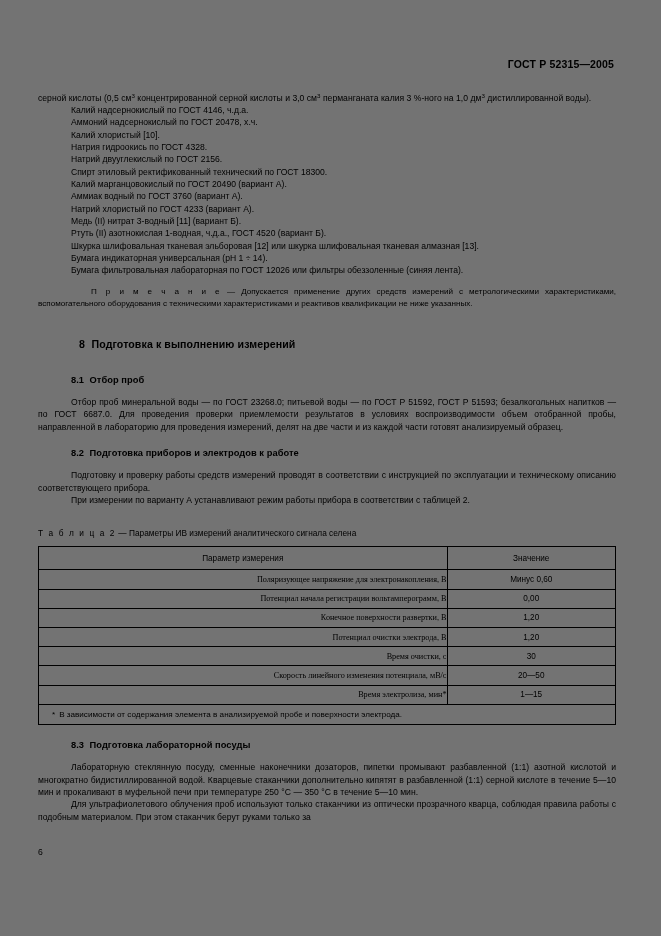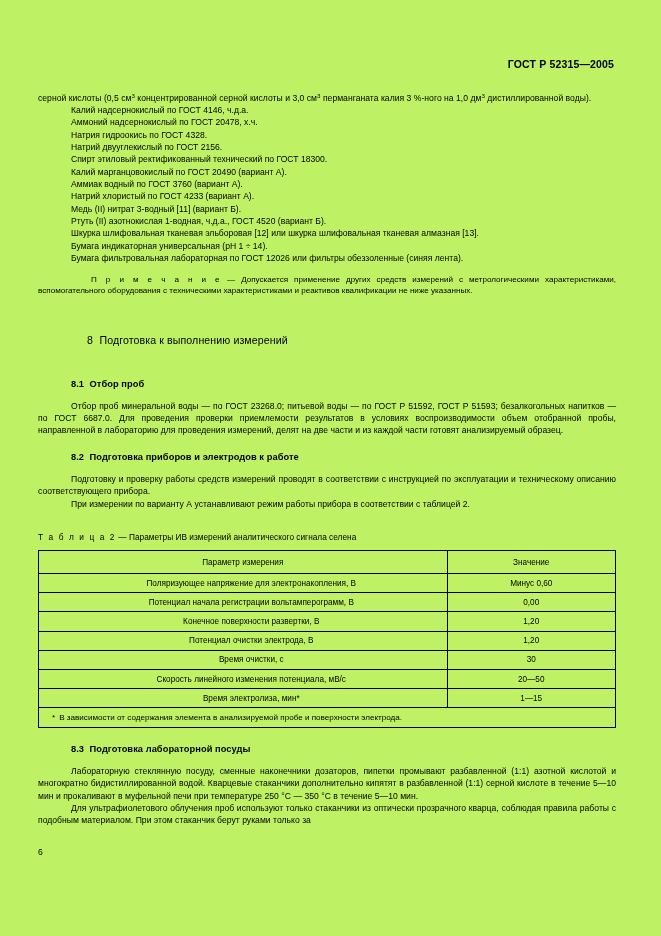--- a/index.html
+++ b/index.html
@@ -9,21 +9,21 @@
     background: #ffffff;
   }
   body {
     font-family: "Liberation Sans", sans-serif;
     color: #000000;
   }
   .page {
     position: relative;
     width: 661px;
     height: 936px;
-    background: #bef264;
+    background: #737373;
     box-sizing: border-box;
     overflow: hidden;
   }
   .content {
     position: absolute;
     left: 38px;
     top: 0;
     width: 578px;
   }
 
@@ -79,22 +79,22 @@
     text-indent: 33px;
   }
   .note .sp {
     letter-spacing: 1.55px;
     margin-left: 20px;
   }
 
   
   h2.sec {
     font-size: 10.6px;
-    font-weight: normal;
-    margin: 16px;
+    font-weight: bold;
+    margin: 8px;
     padding: 20px 0 0 33px;
     line-height: 14px;
     letter-spacing: 0.1px;
   }
   h2.sec .num {
     padding-right: 6.5px;
   }
   h3.sub {
     font-size: 9.3px;
     font-weight: bold;
@@ -143,22 +143,23 @@
     vertical-align: middle;
     border-top: 1.6px solid #000;
     border-bottom: 1.6px solid #000;
   }
   table.params tbody td {
     height: 18.2px;
     vertical-align: middle;
     border-bottom: 1px solid #000;
   }
   table.params tbody td.p {
-    text-align: center;
+    text-align: right;
     padding-left: 17px;
+    font-family: Liberation Serif, serif;
   }
   table.params tbody td.v {
     text-align: center;
   }
   table.params tbody tr:last-child td {
     border-bottom: none;
   }
   table.params tfoot td {
     border-top: 1px solid #000;
     border-bottom: 1.6px solid #000;
@@ -186,20 +187,21 @@
 
 <div class="page">
   <div class="content">
 
     <div class="doc-header">ГОСТ Р 52315—2005</div>
 
     <p class="body-text first-block no-indent"><span>серной кислоты (0,5 см</span><sup>3</sup><span> концентрированной серной кислоты и 3,0 см</span><sup>3</sup><span> перманганата калия 3 %-ного на 1,0 дм</span><sup>3</sup><span> дистиллированной воды).</span></p>
 
     <p class="hang">Калий надсернокислый по ГОСТ 4146, ч.д.а.</p>
     <p class="hang">Аммоний надсернокислый по ГОСТ 20478, х.ч.</p>
+    <p class="hang">Калий хлористый [10].</p>
     <p class="hang">Натрия гидроокись по ГОСТ 4328.</p>
     <p class="hang">Натрий двууглекислый по ГОСТ 2156.</p>
     <p class="hang">Спирт этиловый ректификованный технический по ГОСТ 18300.</p>
     <p class="hang">Калий марганцовокислый по ГОСТ 20490 (вариант А).</p>
     <p class="hang">Аммиак водный по ГОСТ 3760 (вариант А).</p>
     <p class="hang">Натрий хлористый по ГОСТ 4233 (вариант А).</p>
 
 
     <p class="hang">Медь (II) нитрат 3-водный [11] (вариант Б).</p>
     <p class="hang">Ртуть (II) азотнокислая 1-водная, ч.д.а., ГОСТ 4520 (вариант Б).</p>

